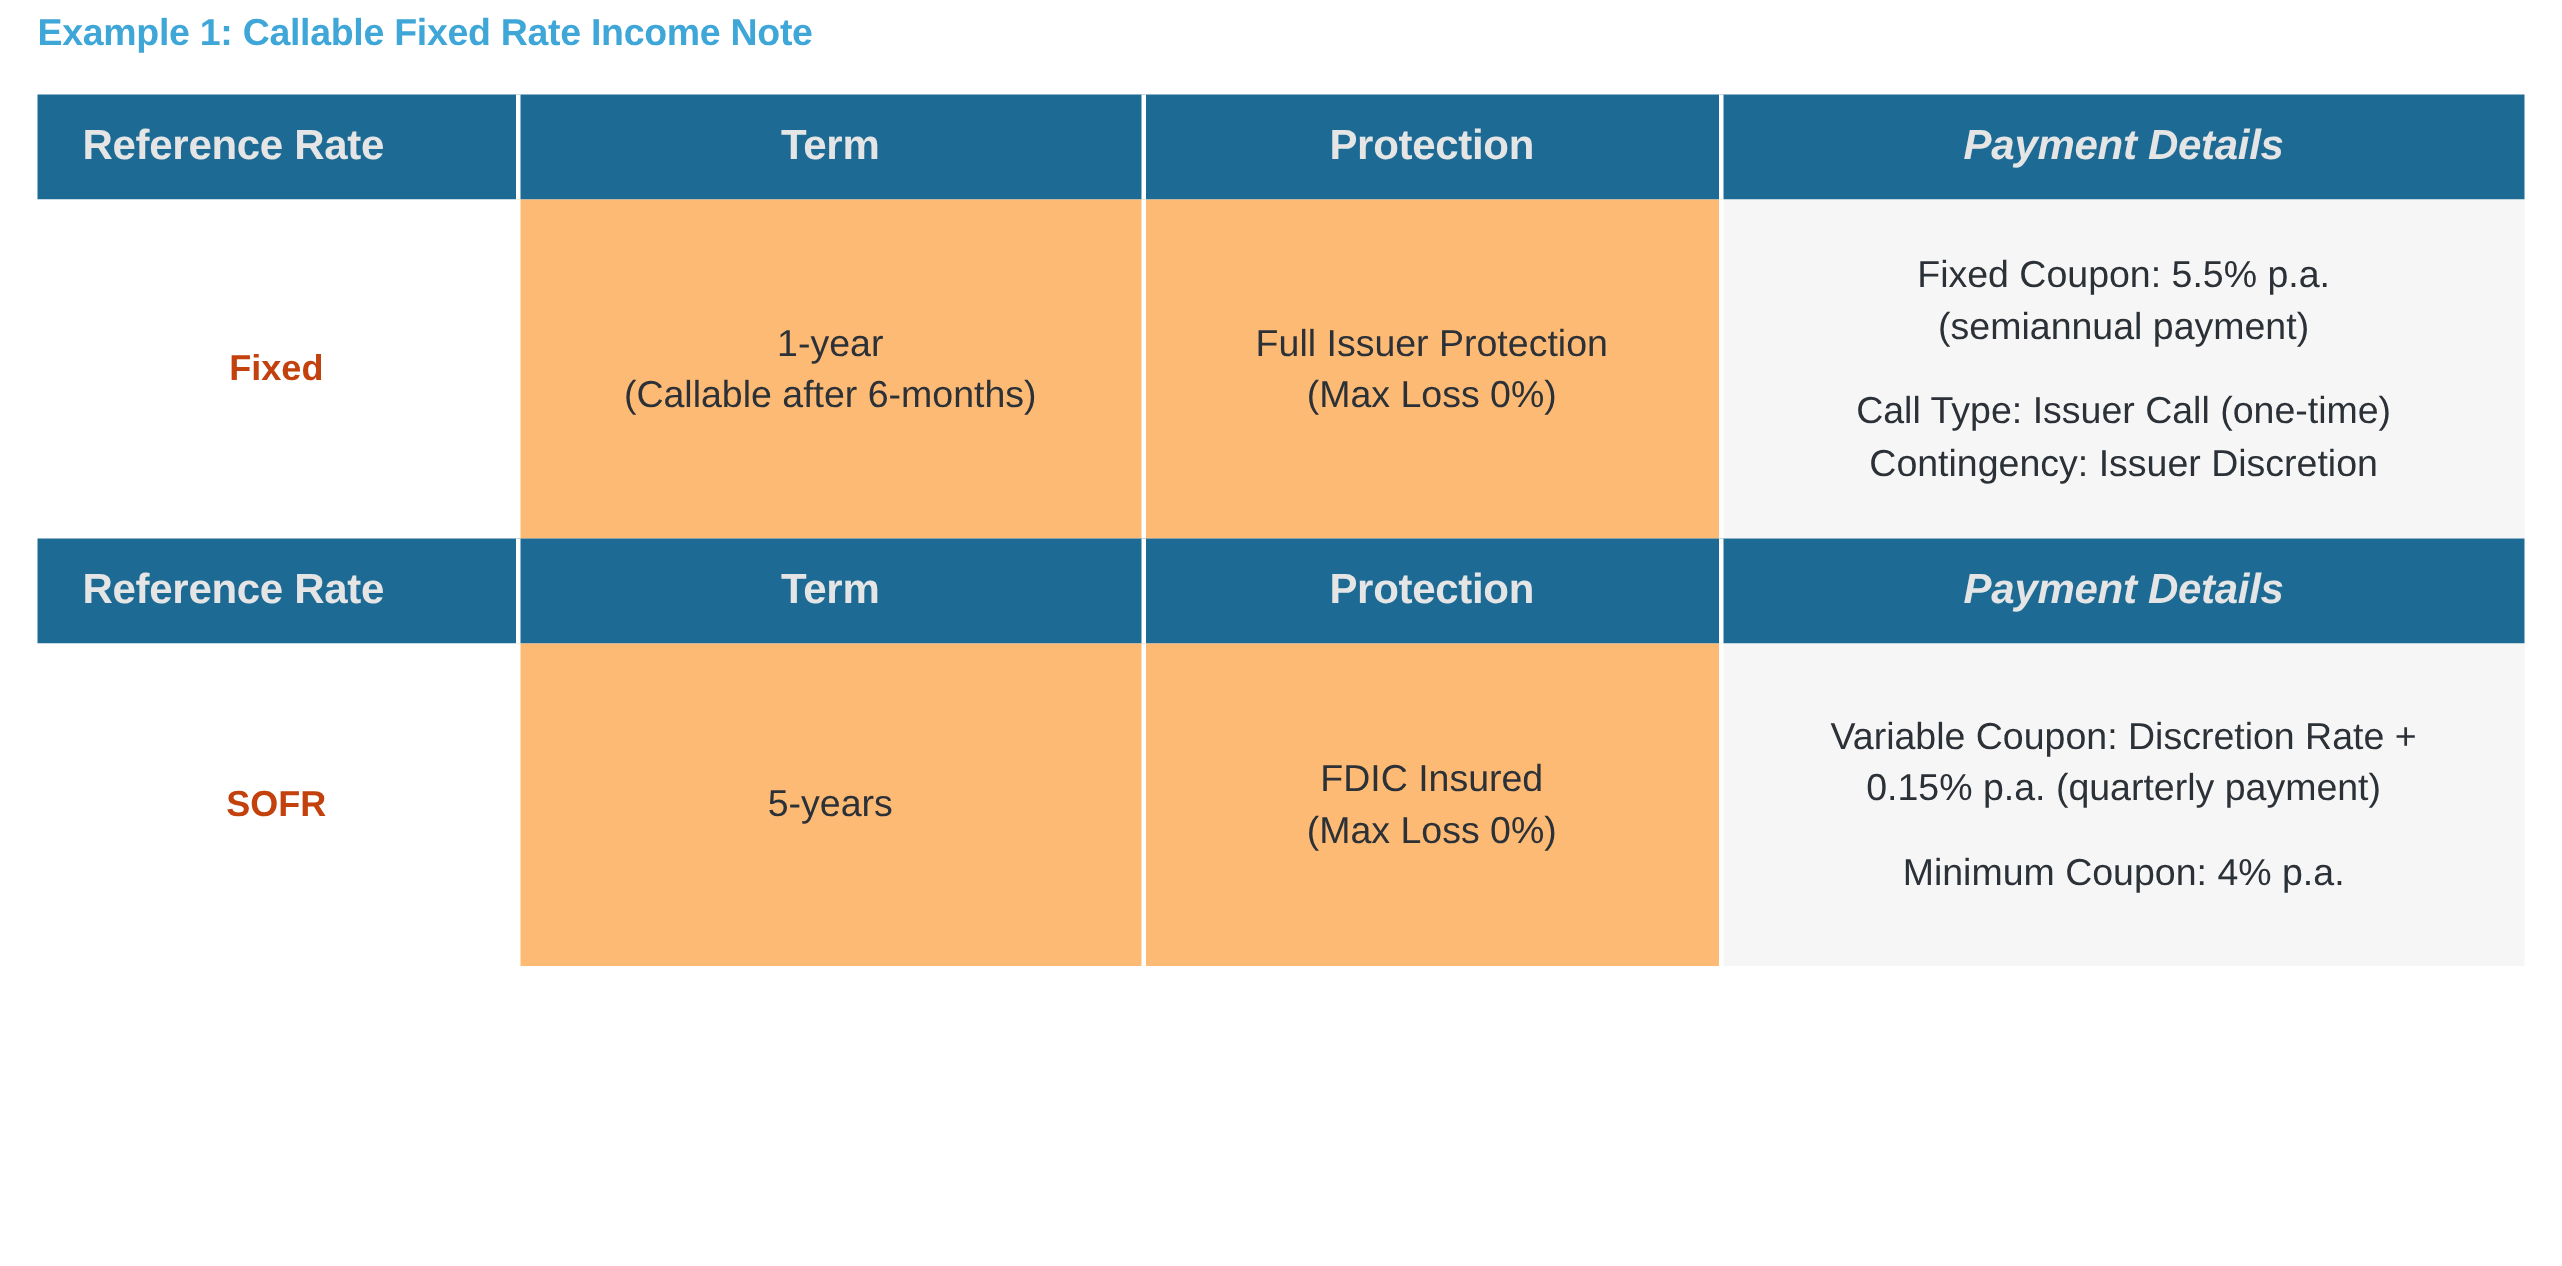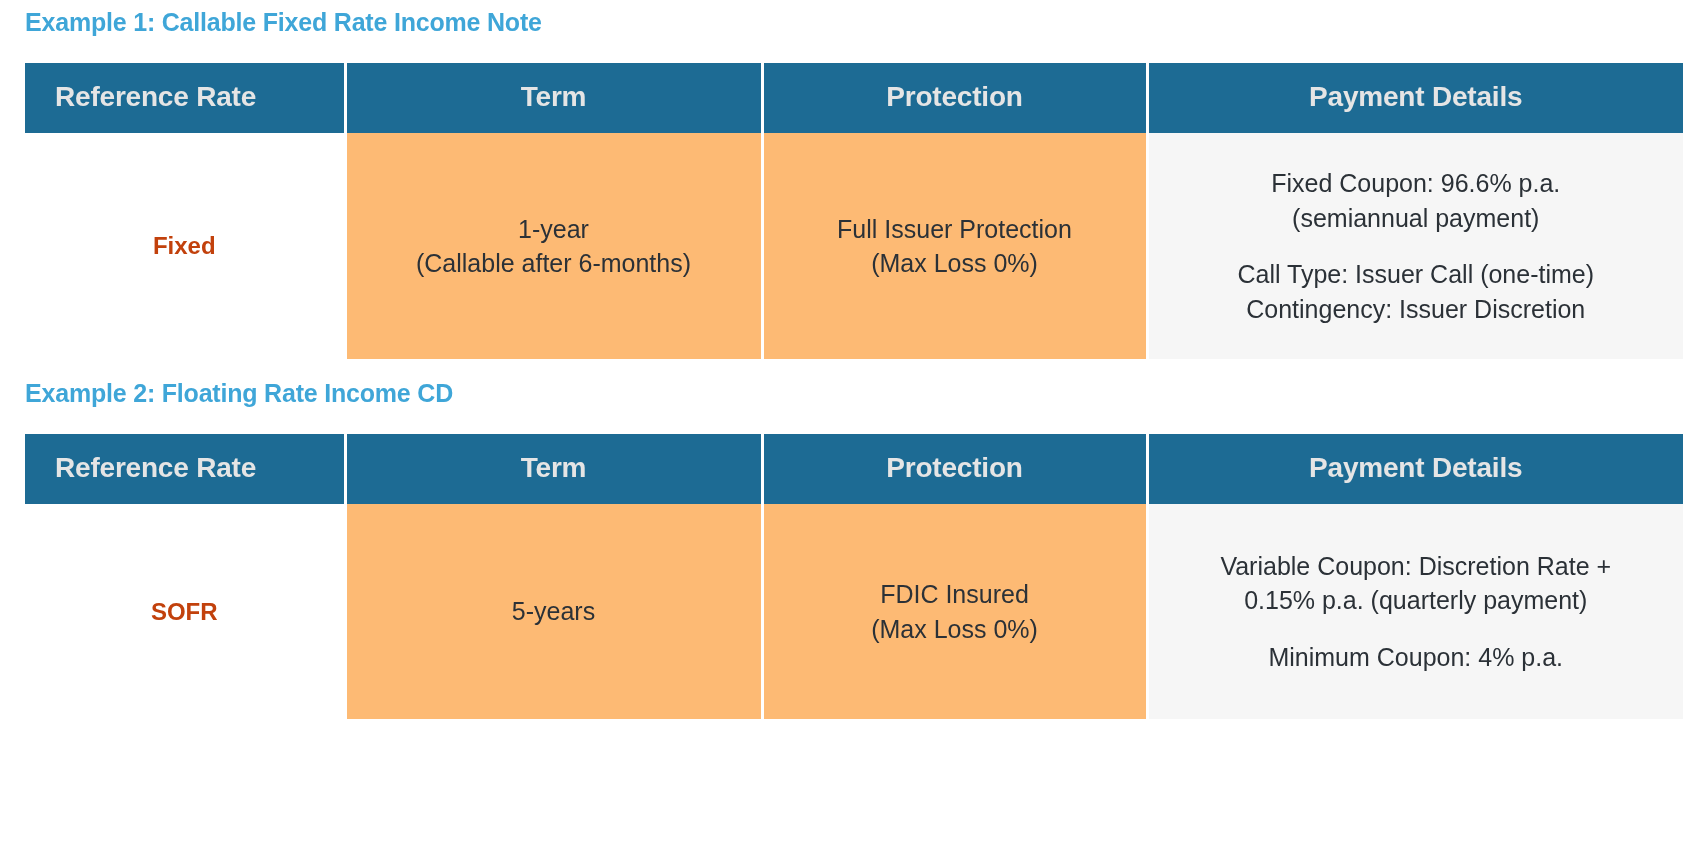--- a/index.html
+++ b/index.html
@@ -43,21 +43,21 @@
   table.spec thead th {
     background: #1d6b94;
     color: #e5e5e5;
     font-size: 28px;
     font-weight: bold;
     text-align: center;
     padding: 18px 8px 20px 8px;
     border-right: 3px solid #ffffff;
     letter-spacing: -0.2px;
   }
-  table.spec thead th:last-child { border-right: none; }
+  table.spec thead th:last-child { border-right: none; font-style: italic; }
   table.spec thead th.left {
     text-align: left;
     padding-left: 30px;
   }
 
   table.spec tbody td {
     background: #fdba74;
     border-right: 3px solid #ffffff;
     vertical-align: middle;
     text-align: center;
@@ -106,31 +106,30 @@
         <td class="ref">Fixed</td>
         <td>
           <span>1-year</span><br>
           <span>(Callable after 6-months)</span>
         </td>
         <td>
           <span>Full Issuer Protection</span><br>
           <span>(Max Loss 0%)</span>
         </td>
         <td class="details">
-          <span>Fixed Coupon: 96.6% p.a.</span><br>
+          <span>Fixed Coupon: 5.5% p.a.</span><br>
           <span>(semiannual payment)</span>
           <span class="gap"></span>
           <span>Call Type: Issuer Call (one-time)</span><br>
           <span>Contingency: Issuer Discretion</span>
         </td>
       </tr>
     </tbody>
   </table>
 
-  <div class="section-title" id="title-2">Example 2: Floating Rate Income CD</div>
 
   <table class="spec" id="table-2">
     <colgroup>
         <col class="c1">
         <col class="c2">
         <col class="c3">
         <col class="c4">
       </colgroup>
     <thead>
       <tr>

